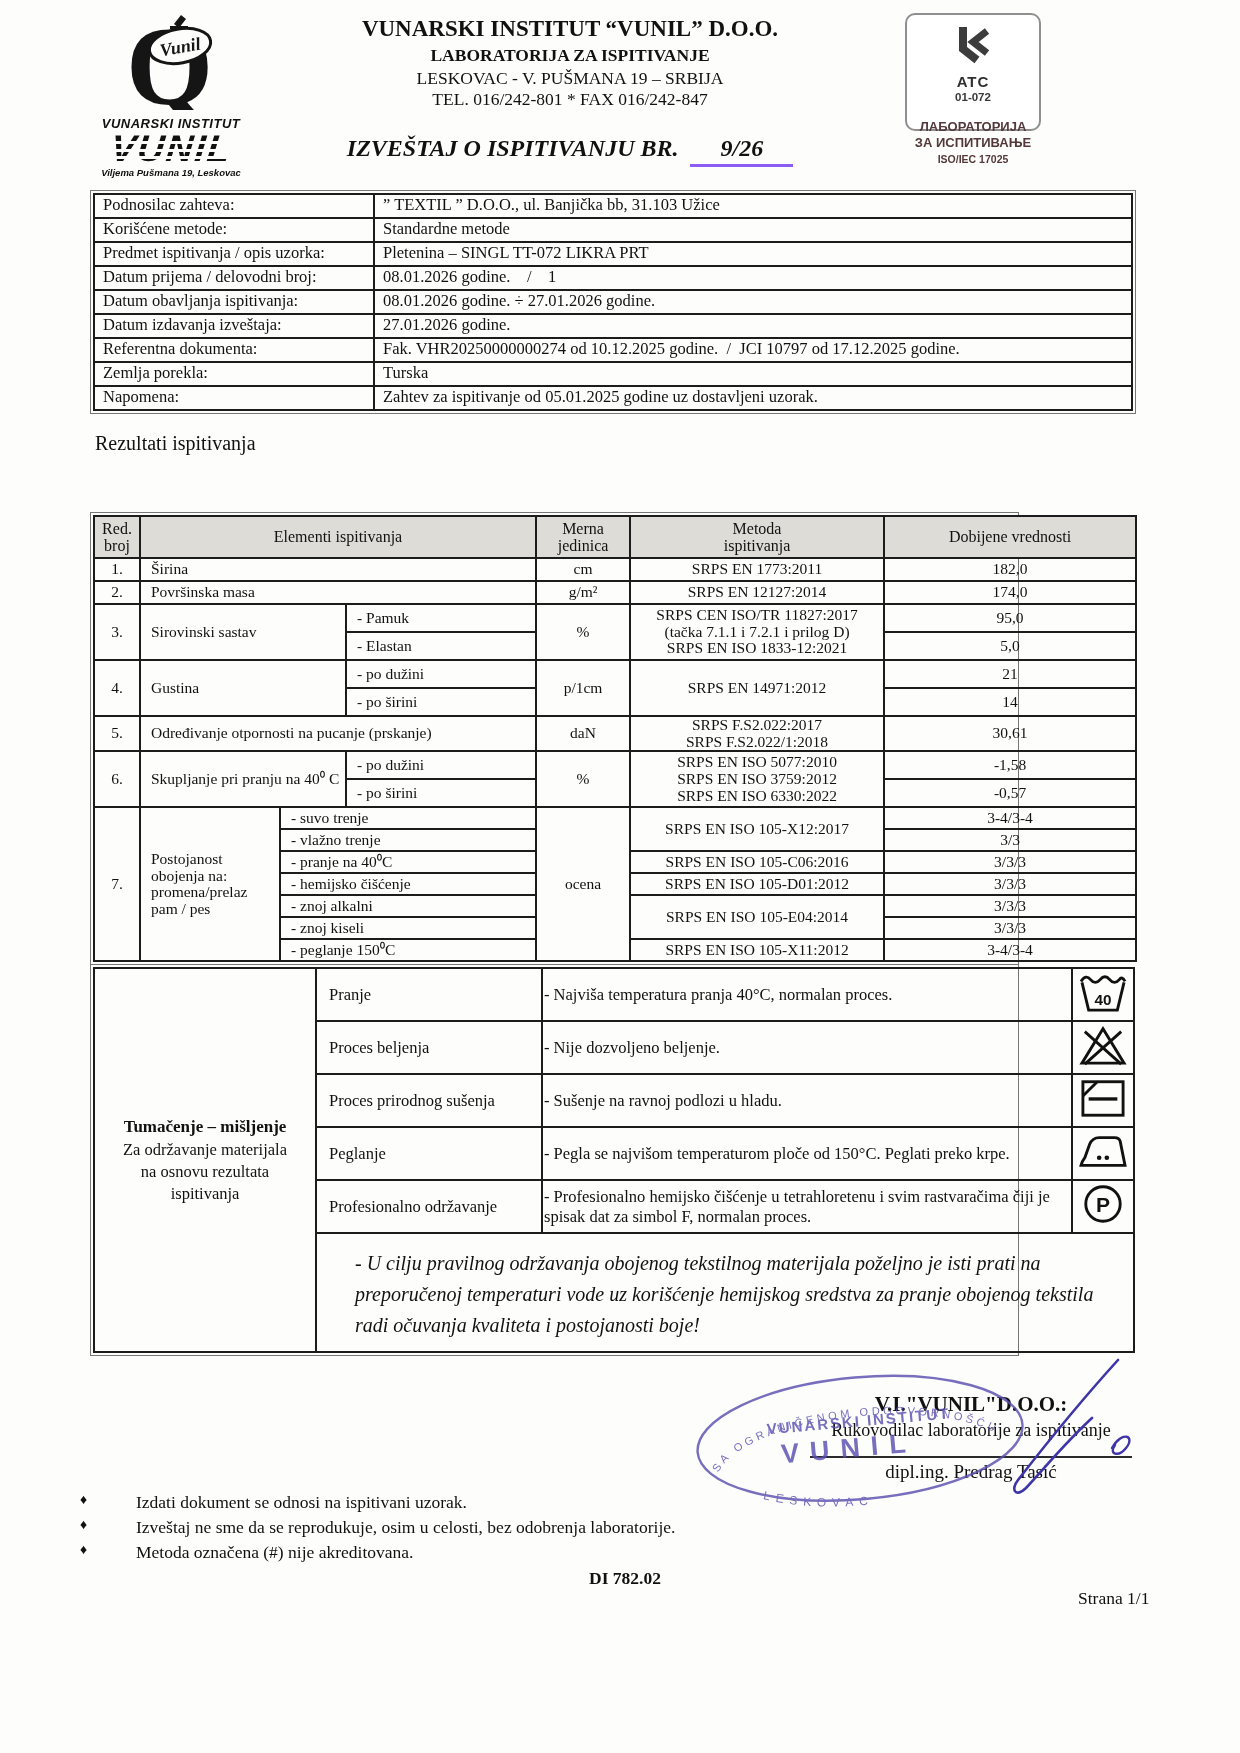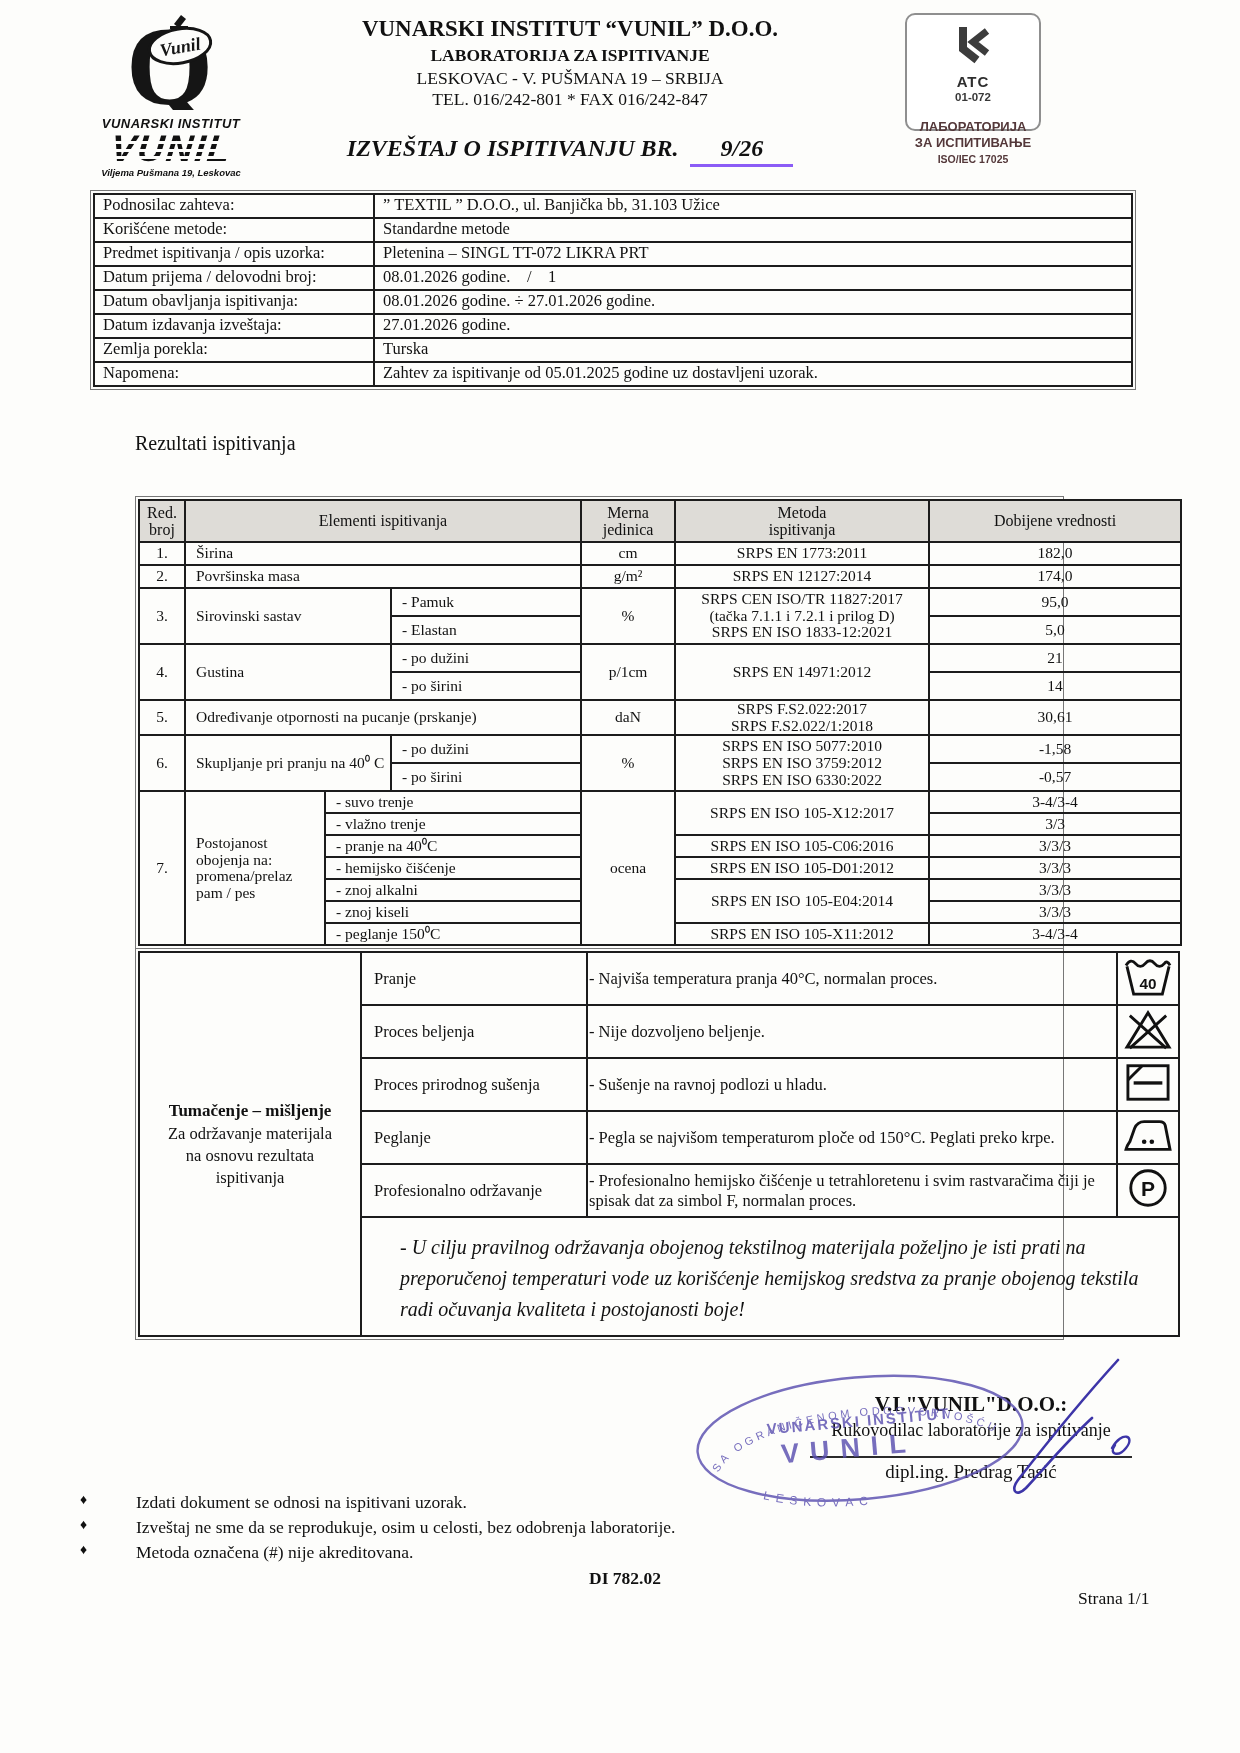--- a/index.html
+++ b/index.html
@@ -35,23 +35,23 @@
   .badge-gap{height:16px;}
 
   
   .dblw{border:1px solid #777;padding:2px;background:#fdfdfb;}
   table{border-collapse:collapse;table-layout:fixed;}
   .info-pos{position:absolute;left:90px;top:190px;width:1046px;box-sizing:border-box;}
   .info{width:100%;border:2px solid #151515;}
   .info td{border:2px solid #1c1c1c;font-size:16.5px;padding:0 8px 2px 8px;height:19px;vertical-align:middle;}
   .info td.lbl{width:262px;}
 
-  .res-heading{position:absolute;left:95px;top:432px;font-size:20px;margin-left:40px;}
-
-  .tables-pos{position:absolute;left:90px;top:496px;width:929px;margin-left:45px;}
+  .res-heading{position:absolute;left:95px;top:432px;font-size:20px;}
+
+  .tables-pos{position:absolute;left:90px;top:512px;width:929px;}
   .res{width:100%;border:2px solid #151515;font-size:15.5px;}
   .res th,.res td{border:2px solid #1c1c1c;padding:0 5px;vertical-align:middle;overflow:hidden;line-height:1.08;}
   .res th{background:#dedcd7;font-weight:normal;font-size:16px;height:40px;}
   .pre{white-space:pre-line;}
   .center{text-align:center;}
   .res .el{padding-left:10px;text-align:left;}
   .rh-a td{height:21px;}
   .rh-b td{height:26px;}
   .rh-c td{height:26px;}
   .rh-d td{height:32px;}
@@ -158,20 +158,24 @@
           </tr>
         <tr>
             <td class="lbl">Datum obavljanja ispitivanja:</td>
             <td>08.01.2026 godine. ÷ 27.01.2026 godine.</td>
           </tr>
         <tr>
             <td class="lbl">Datum izdavanja izveštaja:</td>
             <td>27.01.2026 godine.</td>
           </tr>
         <tr>
+            <td class="lbl">Referentna dokumenta:</td>
+            <td>Fak. VHR20250000000274 od 10.12.2025 godine.&nbsp;&nbsp;/&nbsp;&nbsp;JCI 10797 od 17.12.2025 godine.</td>
+          </tr>
+        <tr>
             <td class="lbl">Zemlja porekla:</td>
             <td>Turska</td>
           </tr>
         <tr>
             <td class="lbl">Napomena:</td>
             <td>Zahtev za ispitivanje od 05.01.2025 godine uz dostavljeni uzorak.</td>
           </tr>
       </tbody>
     </table>
   </div>

